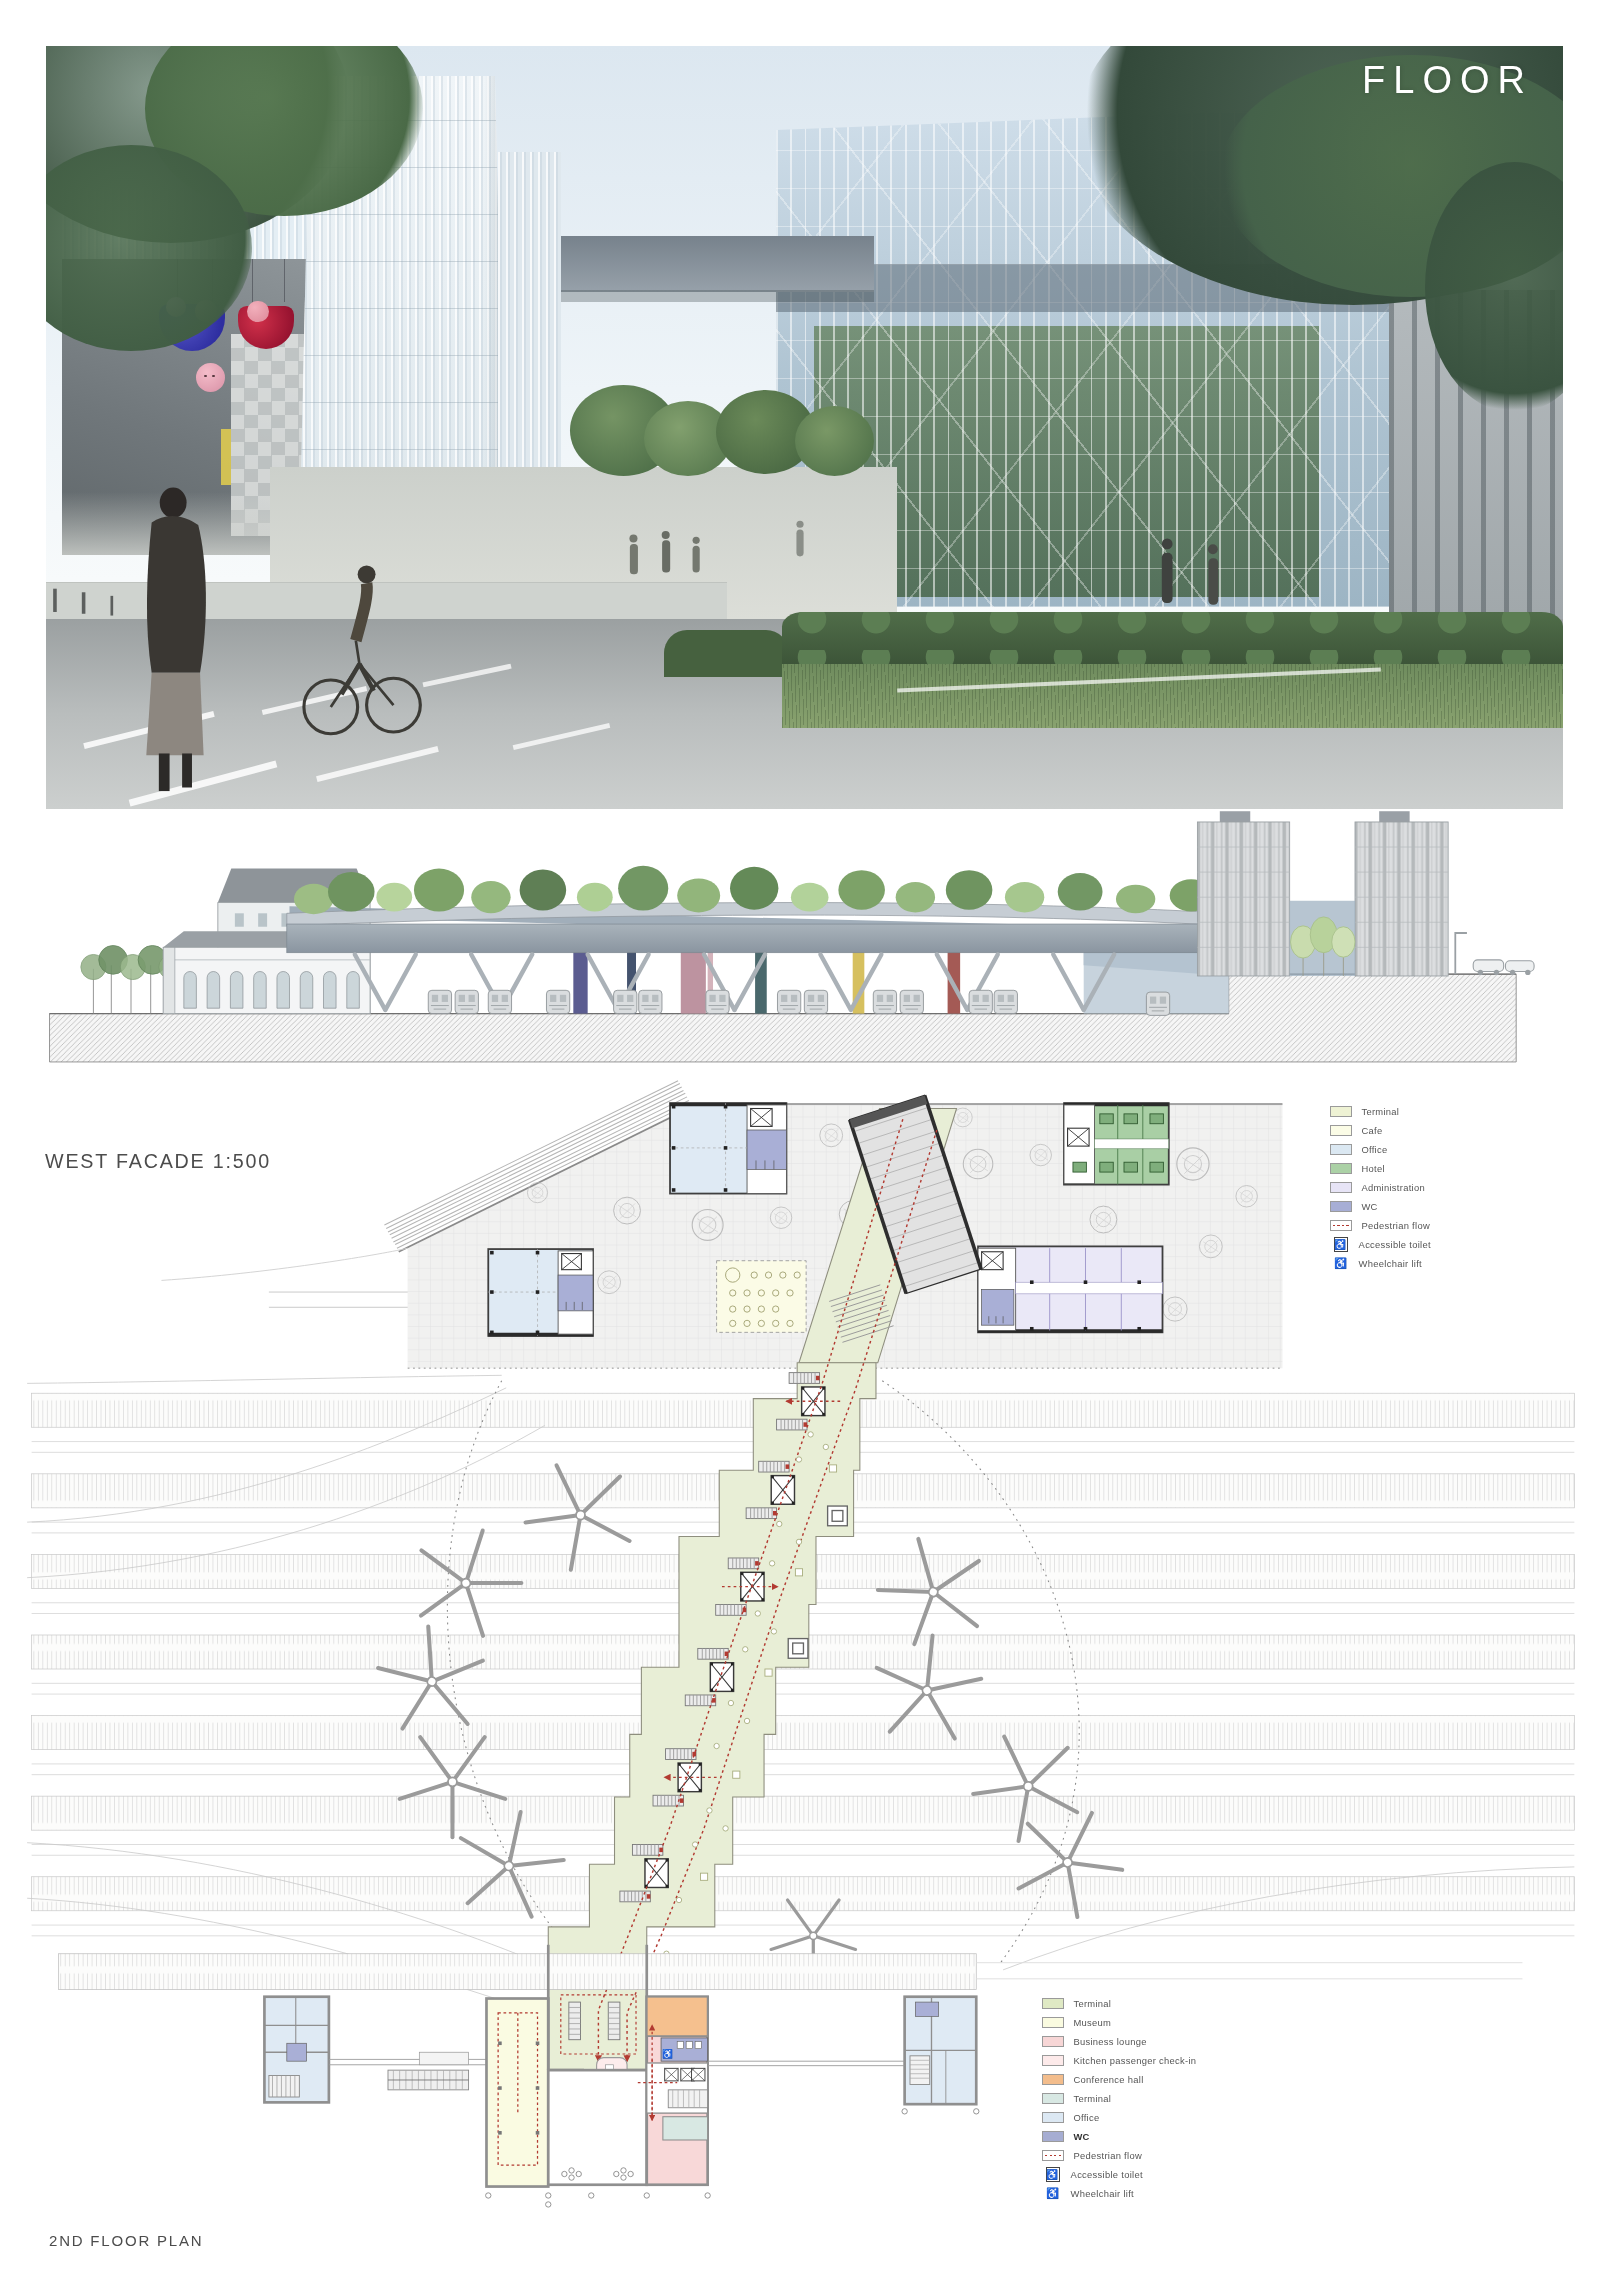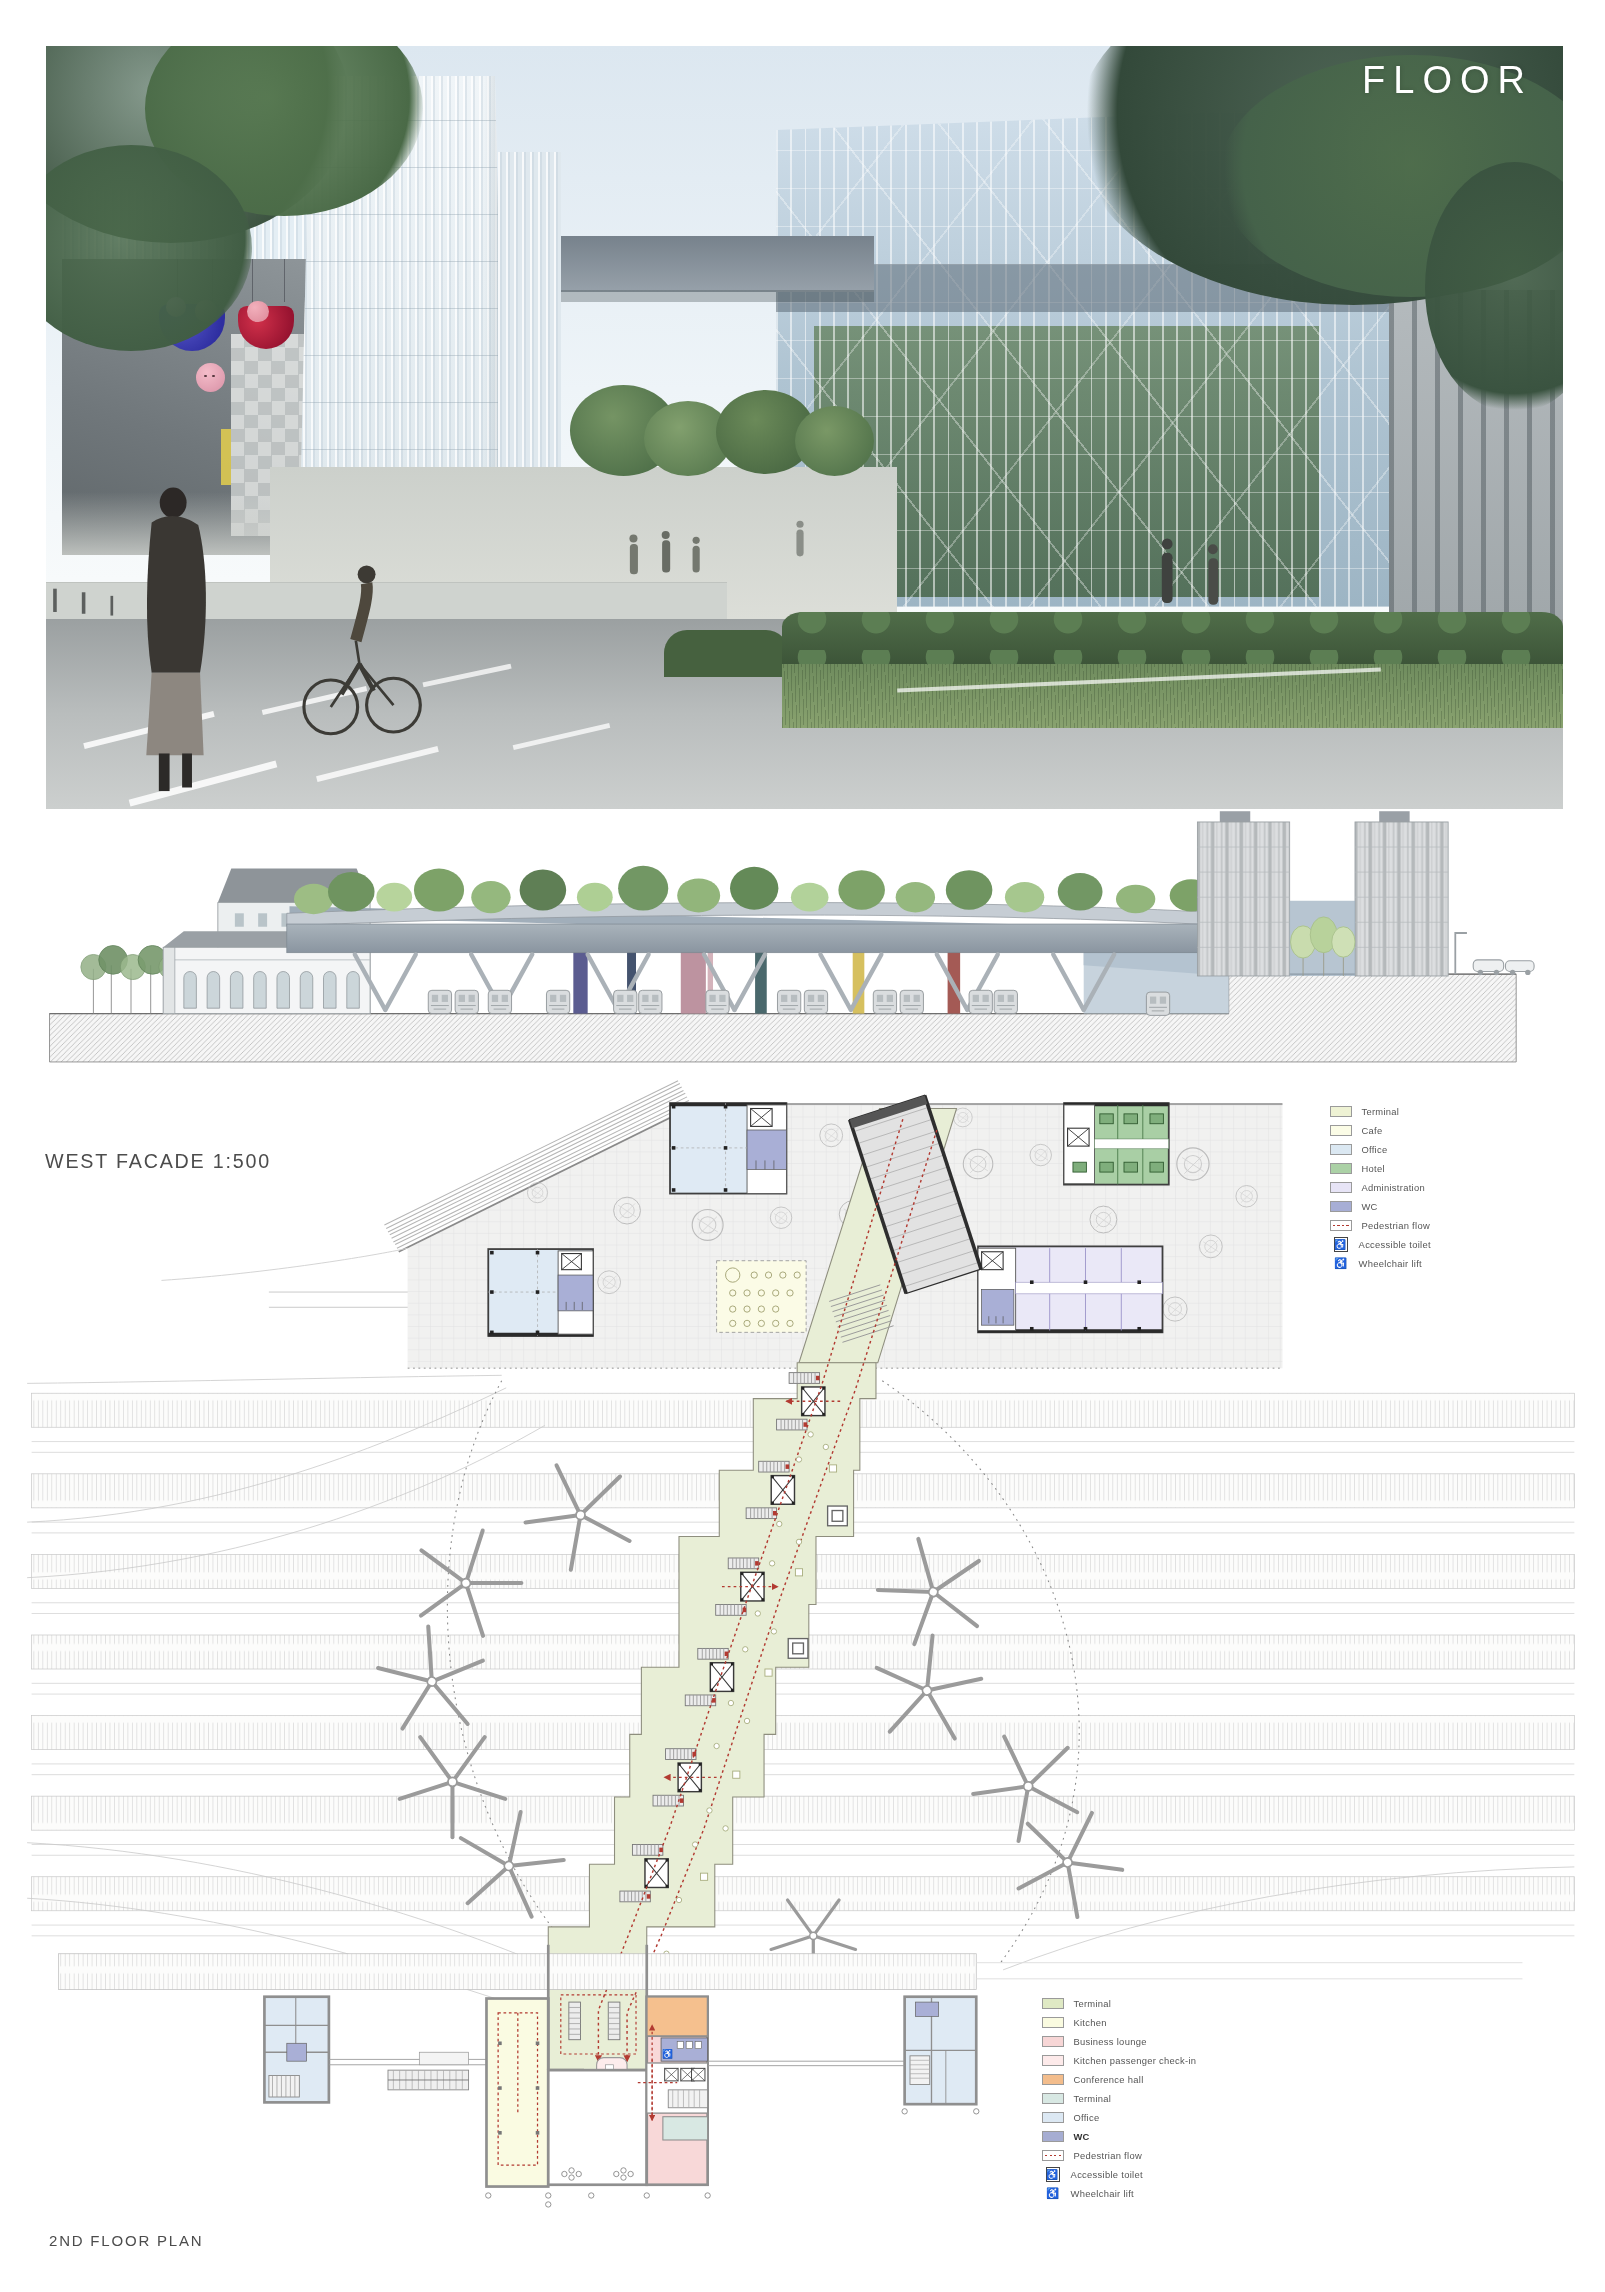--- a/index.html
+++ b/index.html
@@ -944,21 +944,21 @@
       </div>
   </div>
 
   <div class="legend" style="left:1012px;top:1994px;">
     <div class="lg-row">
       <span class="lg-swatch" style="background: rgb(223, 233, 196);"></span>
       <span class="lg-label">Terminal</span>
       </div>
     <div class="lg-row">
       <span class="lg-swatch" style="background: rgb(250, 251, 224);"></span>
-      <span class="lg-label">Kitchen</span>
+      <span class="lg-label">Museum</span>
       </div>
     <div class="lg-row">
       <span class="lg-swatch" style="background: rgb(247, 214, 214);"></span>
       <span class="lg-label">Business lounge</span>
       </div>
     <div class="lg-row">
       <span class="lg-swatch" style="background: rgb(253, 234, 234);"></span>
       <span class="lg-label">Kitchen passenger check-in</span>
       </div>
     <div class="lg-row">

